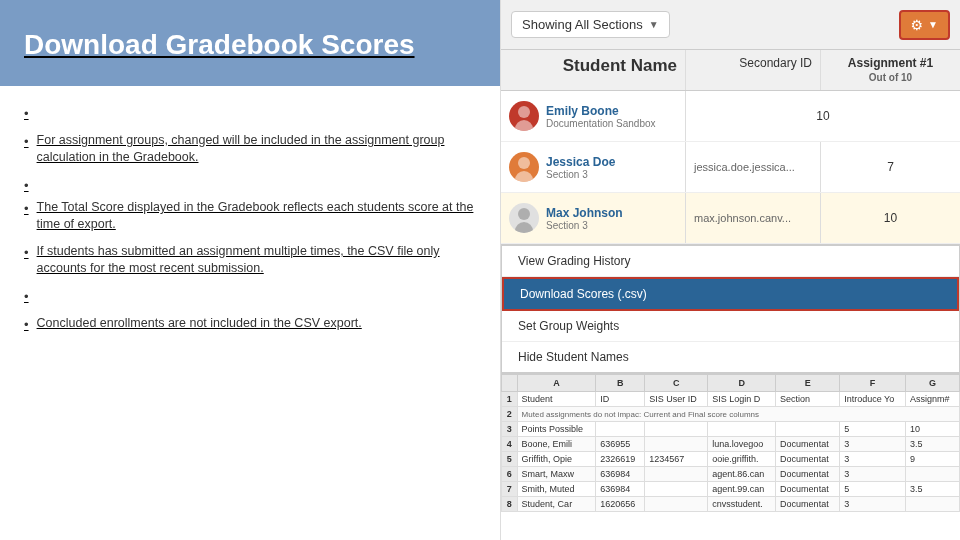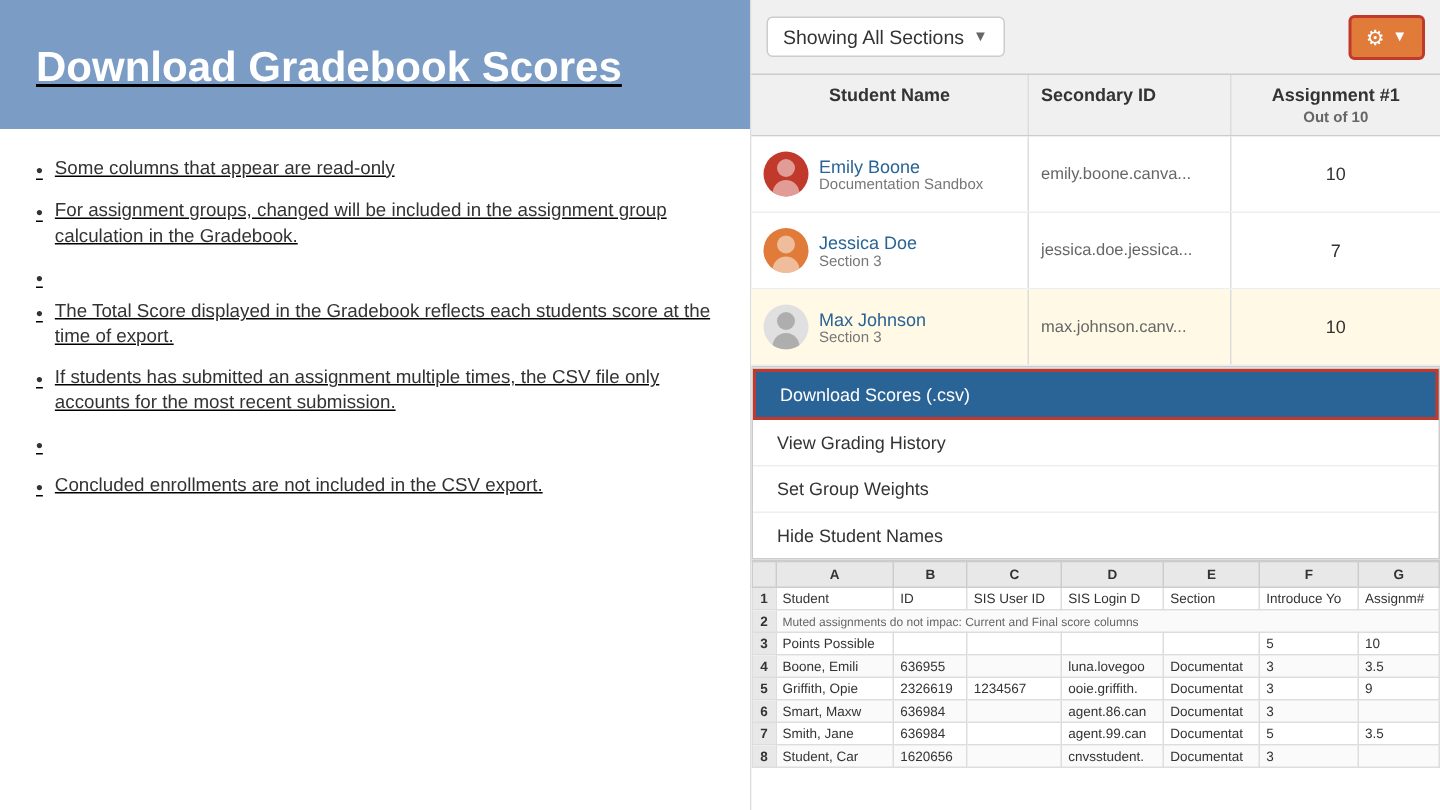--- a/index.html
+++ b/index.html
@@ -131,35 +131,35 @@
     
     .gb-header {
       display: flex;
       background: #f0f0f0;
       border-bottom: 1px solid #ccc;
     }
 
     .gb-col-student {
       width: 185px;
       padding: 6px 8px;
-      font-size: 12px;
+      font-size: 17px;
       font-weight: bold;
       color: #333;
       border-right: 1px solid #ddd;
-      text-align: center;
+      text-align: right;
     }
 
     .gb-col-secondary {
       width: 135px;
       padding: 6px 8px;
       font-size: 12px;
-      font-weight: bold;
+      font-weight: normal;
       color: #333;
       border-right: 1px solid #ddd;
-      text-align: left;
+      text-align: right;
     }
 
     .gb-col-assignment {
       flex: 1;
       padding: 6px 8px;
       font-size: 12px;
       font-weight: bold;
       color: #333;
       text-align: center;
     }
@@ -218,21 +218,21 @@
     }
 
     .avatar.orange-avatar {
       background: #e07b39;
       color: #fff;
       font-size: 14px;
     }
 
     .student-info .name {
       font-size: 12px;
-      font-weight: normal;
+      font-weight: bold;
       color: #2a6496;
     }
 
     .student-info .section {
       font-size: 10px;
       color: #777;
     }
 
     .secondary-cell {
       width: 135px;
@@ -340,21 +340,20 @@
 <body>
 
 <div class="left-panel">
   <div class="title-bar">
     <h1>Download Gradebook Scores</h1>
   </div>
   <div class="content-area">
     <ul class="bullet-list">
       <li>
         <span class="bullet">•</span>
-        <span>Some columns that appear are read-only</span>
       </li>
       <li>
         <span class="bullet">•</span>
         <span>For assignment groups, changed will be included in the assignment group calculation in the Gradebook.</span>
       </li>
       <li class="empty">
         <span class="bullet">•</span>
         <span></span>
       </li>
       <li>
@@ -410,21 +409,20 @@
           <svg width="30" height="30" viewBox="0 0 30 30">
               <circle cx="15" cy="11" r="6" fill="#fff" opacity="0.5"></circle>
               <circle cx="15" cy="28" r="9" fill="#fff" opacity="0.5"></circle>
             </svg>
         </div>
         <div class="student-info">
           <div class="name">Emily Boone</div>
           <div class="section">Documentation Sandbox</div>
         </div>
       </div>
-      <div class="secondary-cell">emily.boone.canva...</div>
       <div class="score-cell">10</div>
     </div>
 
     <div class="student-row">
       <div class="student-cell">
         <div class="avatar orange-avatar">
           <svg width="30" height="30" viewBox="0 0 30 30">
               <circle cx="15" cy="11" r="6" fill="#fff" opacity="0.5"></circle>
               <circle cx="15" cy="28" r="9" fill="#fff" opacity="0.5"></circle>
             </svg>
@@ -450,22 +448,22 @@
           <div class="name">Max Johnson</div>
           <div class="section">Section 3</div>
         </div>
       </div>
       <div class="secondary-cell">max.johnson.canv...</div>
       <div class="score-cell">10</div>
     </div>
   </div>
 
   <div class="dropdown-menu">
+    <div class="dropdown-item">View Grading History</div>
     <div class="dropdown-item highlighted">Download Scores (.csv)</div>
-    <div class="dropdown-item">View Grading History</div>
     <div class="dropdown-item">Set Group Weights</div>
     <div class="dropdown-item">Hide Student Names</div>
   </div>
 
   <div class="spreadsheet">
     <table class="sheet-table">
       <thead>
         <tr>
           <th></th>
           <th>A</th>
@@ -527,21 +525,21 @@
           <td>Smart, Maxw</td>
           <td>636984</td>
           <td></td>
           <td>agent.86.can</td>
           <td>Documentat</td>
           <td>3</td>
           <td></td>
         </tr>
         <tr>
           <td class="row-num">7</td>
-          <td>Smith, Jane</td>
+          <td>Smith, Muted</td>
           <td>636984</td>
           <td></td>
           <td>agent.99.can</td>
           <td>Documentat</td>
           <td>5</td>
           <td>3.5</td>
         </tr>
         <tr>
           <td class="row-num">8</td>
           <td>Student, Car</td>

